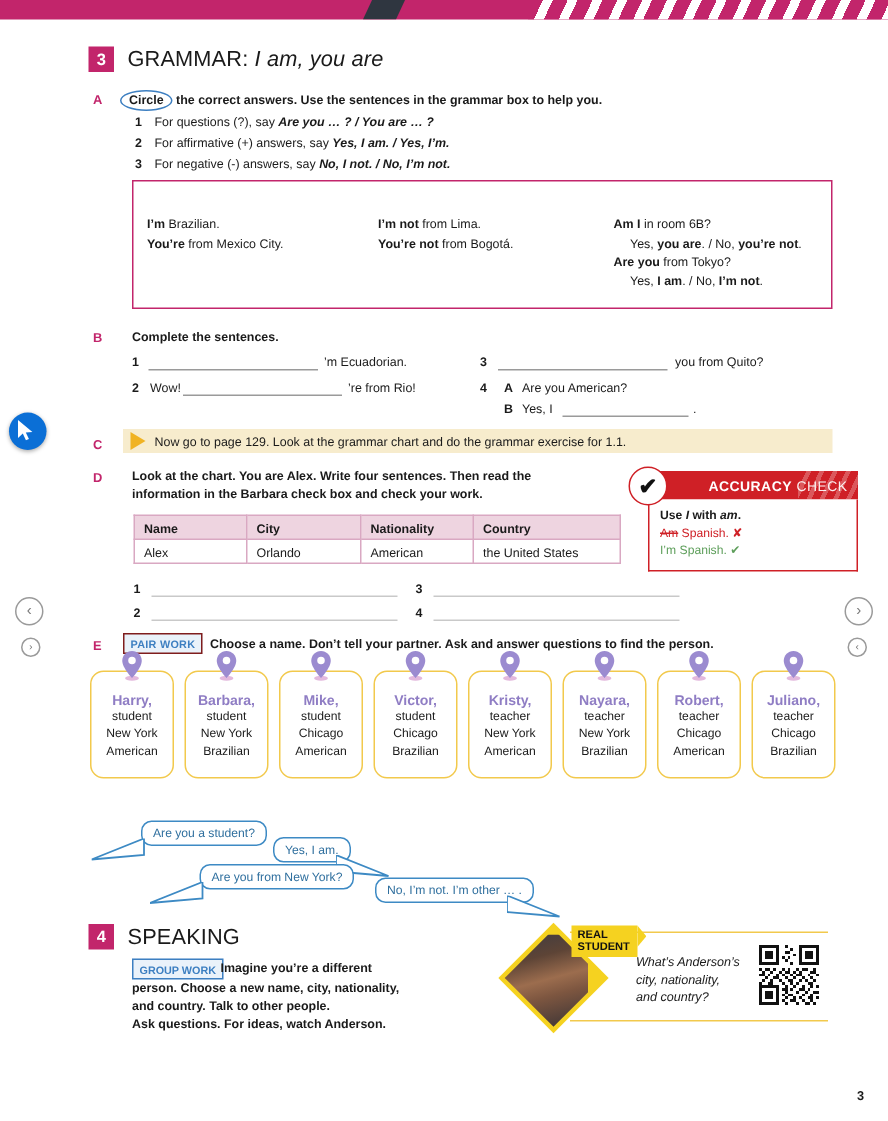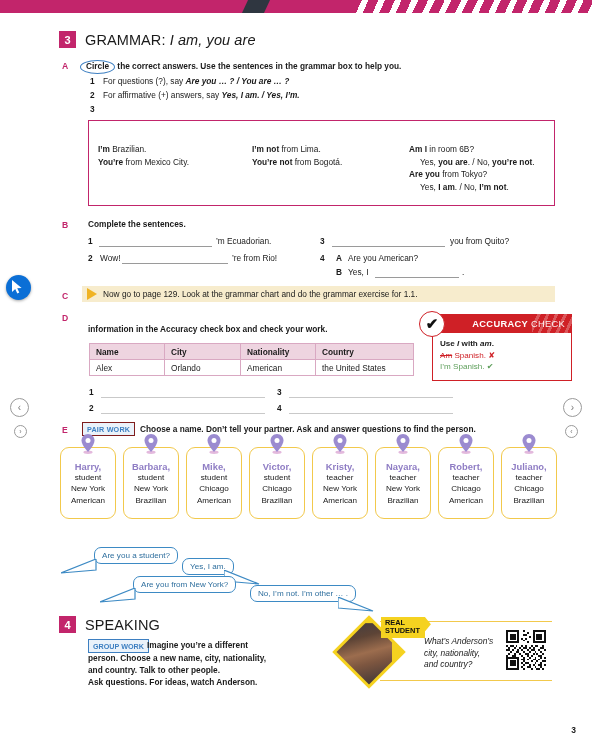--- a/index.html
+++ b/index.html
@@ -168,20 +168,21 @@
   <div class="ltr" style="left:62px; top:48px;">A</div>
   <div class="txt b" style="left:80px; top:47px; width:470px;">
     <span class="circled">Circle</span><span> the correct answers. Use the sentences in the grammar box to help you.</span>
   </div>
 
   <div class="num" style="left:90px; top:63px;">1</div>
   <div class="txt" style="left:103px; top:63px;"><span>For questions (?), say </span><b class="i">Are you … ? / You are … ?</b></div>
   <div class="num" style="left:90px; top:77px;">2</div>
   <div class="txt" style="left:103px; top:77px;"><span>For affirmative (+) answers, say </span><b class="i">Yes, I am. / Yes, I’m.</b></div>
   <div class="num" style="left:90px; top:91px;">3</div>
+  <div class="txt" style="left:103px; top:91px;"><span>For negative (-) answers, say </span><b class="i">No, I not. / No, I’m not.</b></div>
 
   <div class="gbox" style="left:88px; top:107px; width:467px; height:86px;">
 
     <div class="gcol" style="left:9px; top:22px;">
       <div><b>I’m</b><span> Brazilian.</span></div>
       <div><b>You’re</b><span> from Mexico City.</span></div>
     </div>
 
     <div class="gcol" style="left:163px; top:22px;">
       <div><b>I’m not</b><span> from Lima.</span></div>
@@ -221,21 +222,21 @@
   <div class="txt" style="left:462px; top:254px;">.</div>
 
   <div class="ltr" style="left:62px; top:278px;">C</div>
   <div class="chl" style="left:82px; top:273px; width:473px; height:16px;">
     <div class="tri"></div>
     <span>Now go to page 129. Look at the grammar chart and do the grammar exercise for 1.1.</span>
   </div>
 
   <div class="ltr" style="left:62px; top:300px;">D</div>
   <div class="txt b" style="left:88px; top:299px; width:340px;">
-    <br><span>information in the Accuracy check box and check your work.</span>
+    <span>Look at the chart. You are Alex. Write four sentences. Then read the</span><br><span>information in the Barbara check box and check your work.</span>
   </div>
 
   <table class="chart" style="left:89px; top:330px; width:325px;">
     <thead>
       <tr>
         <th style="width:75px;">Name</th>
         <th style="width:76px;">City</th>
         <th style="width:75px;">Nationality</th>
         <th>Country</th>
       </tr>

